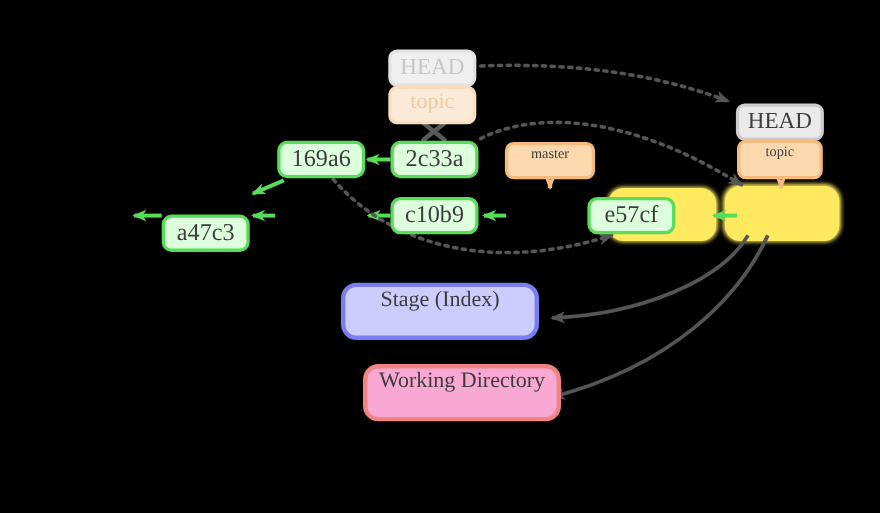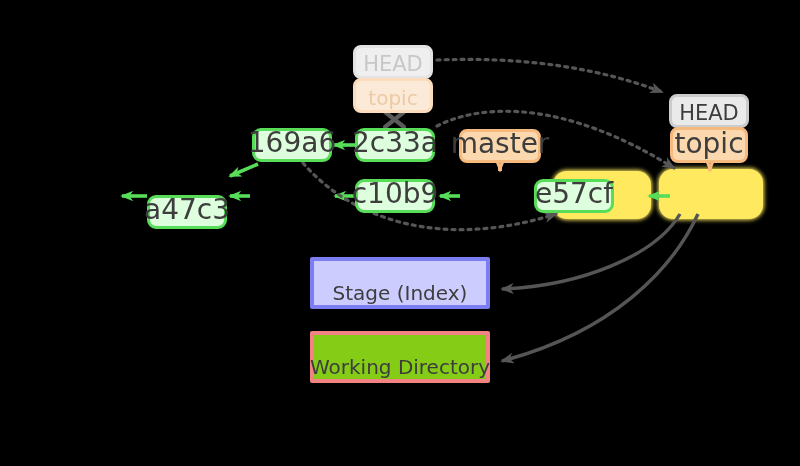--- a/index.html
+++ b/index.html
@@ -2,48 +2,48 @@
 <html><head>
 <meta charset="utf-8">
 <style>
   html,body { margin:0; padding:0; background:#000; }
   .canvas {
     position:relative; width:800px; height:466px; background:#000000;
     font-family:"DejaVu Sans","Liberation Sans",sans-serif; overflow:hidden;
   }
   .node {
     position:absolute; box-sizing:border-box;
-    display:flex; align-items:flex-end; justify-content:center;
-    color:#3d3d3d; z-index:3; white-space:nowrap;
+    display:flex; align-items:flex-start; justify-content:center;
+    color:#3d3d3d; z-index:3; white-space:nowrap;font-family:Liberation Serif, serif;
   }
   .commit {
-    width:80px; height:34px; font-size:28px;
+    width:80px; height:34px; font-size:22px;
     background:#ddffdd; border:3px solid #57dd57; border-radius:9px;
   }
   .branch {
-    width:82px; height:34px; font-size:28px;
+    width:82px; height:34px; font-size:13px;
     background:#fcd8ae; border:3px solid #f6ba7f; border-radius:8px;
   }
   .headbox {
     width:80px; height:34px; font-size:21px;
     background:#eaeaea; border:3px solid #cccccc; border-radius:8px;
   }
   .ghost-head {
     width:80px; height:34px; font-size:21px;
     background:#efefef; border:3px solid #e3e3e3; border-radius:8px; color:#c7c7c7;
   }
   .ghost-branch {
     width:80px; height:35px; font-size:20px;
     background:#fcead8; border:3px solid #fbdcbc; border-radius:8px; color:#eccaa4;
   }
   .area {
-    width:180px; height:52px; font-size:20px; border-radius:2px;
+    width:180px; height:52px; font-size:20px; border-radius:14px;
   }
   .stage  { background:#ccccff; border:4px solid #7d7df2; }
-  .workdir{ background:#84cc16; border:4px solid #f28383; }
+  .workdir{ background:#f9a8d4; border:4px solid #f28383;margin-left:20px; }
   .glow {
     position:absolute; background:#ffe95e; border-radius:14px; z-index:1;
     box-shadow:0 0 4px 1px #ffe95e;
   }
   svg.edges { position:absolute; left:0; top:0; z-index:2; }
 </style>
 </head>
 <body>
 
 <div class="canvas">

